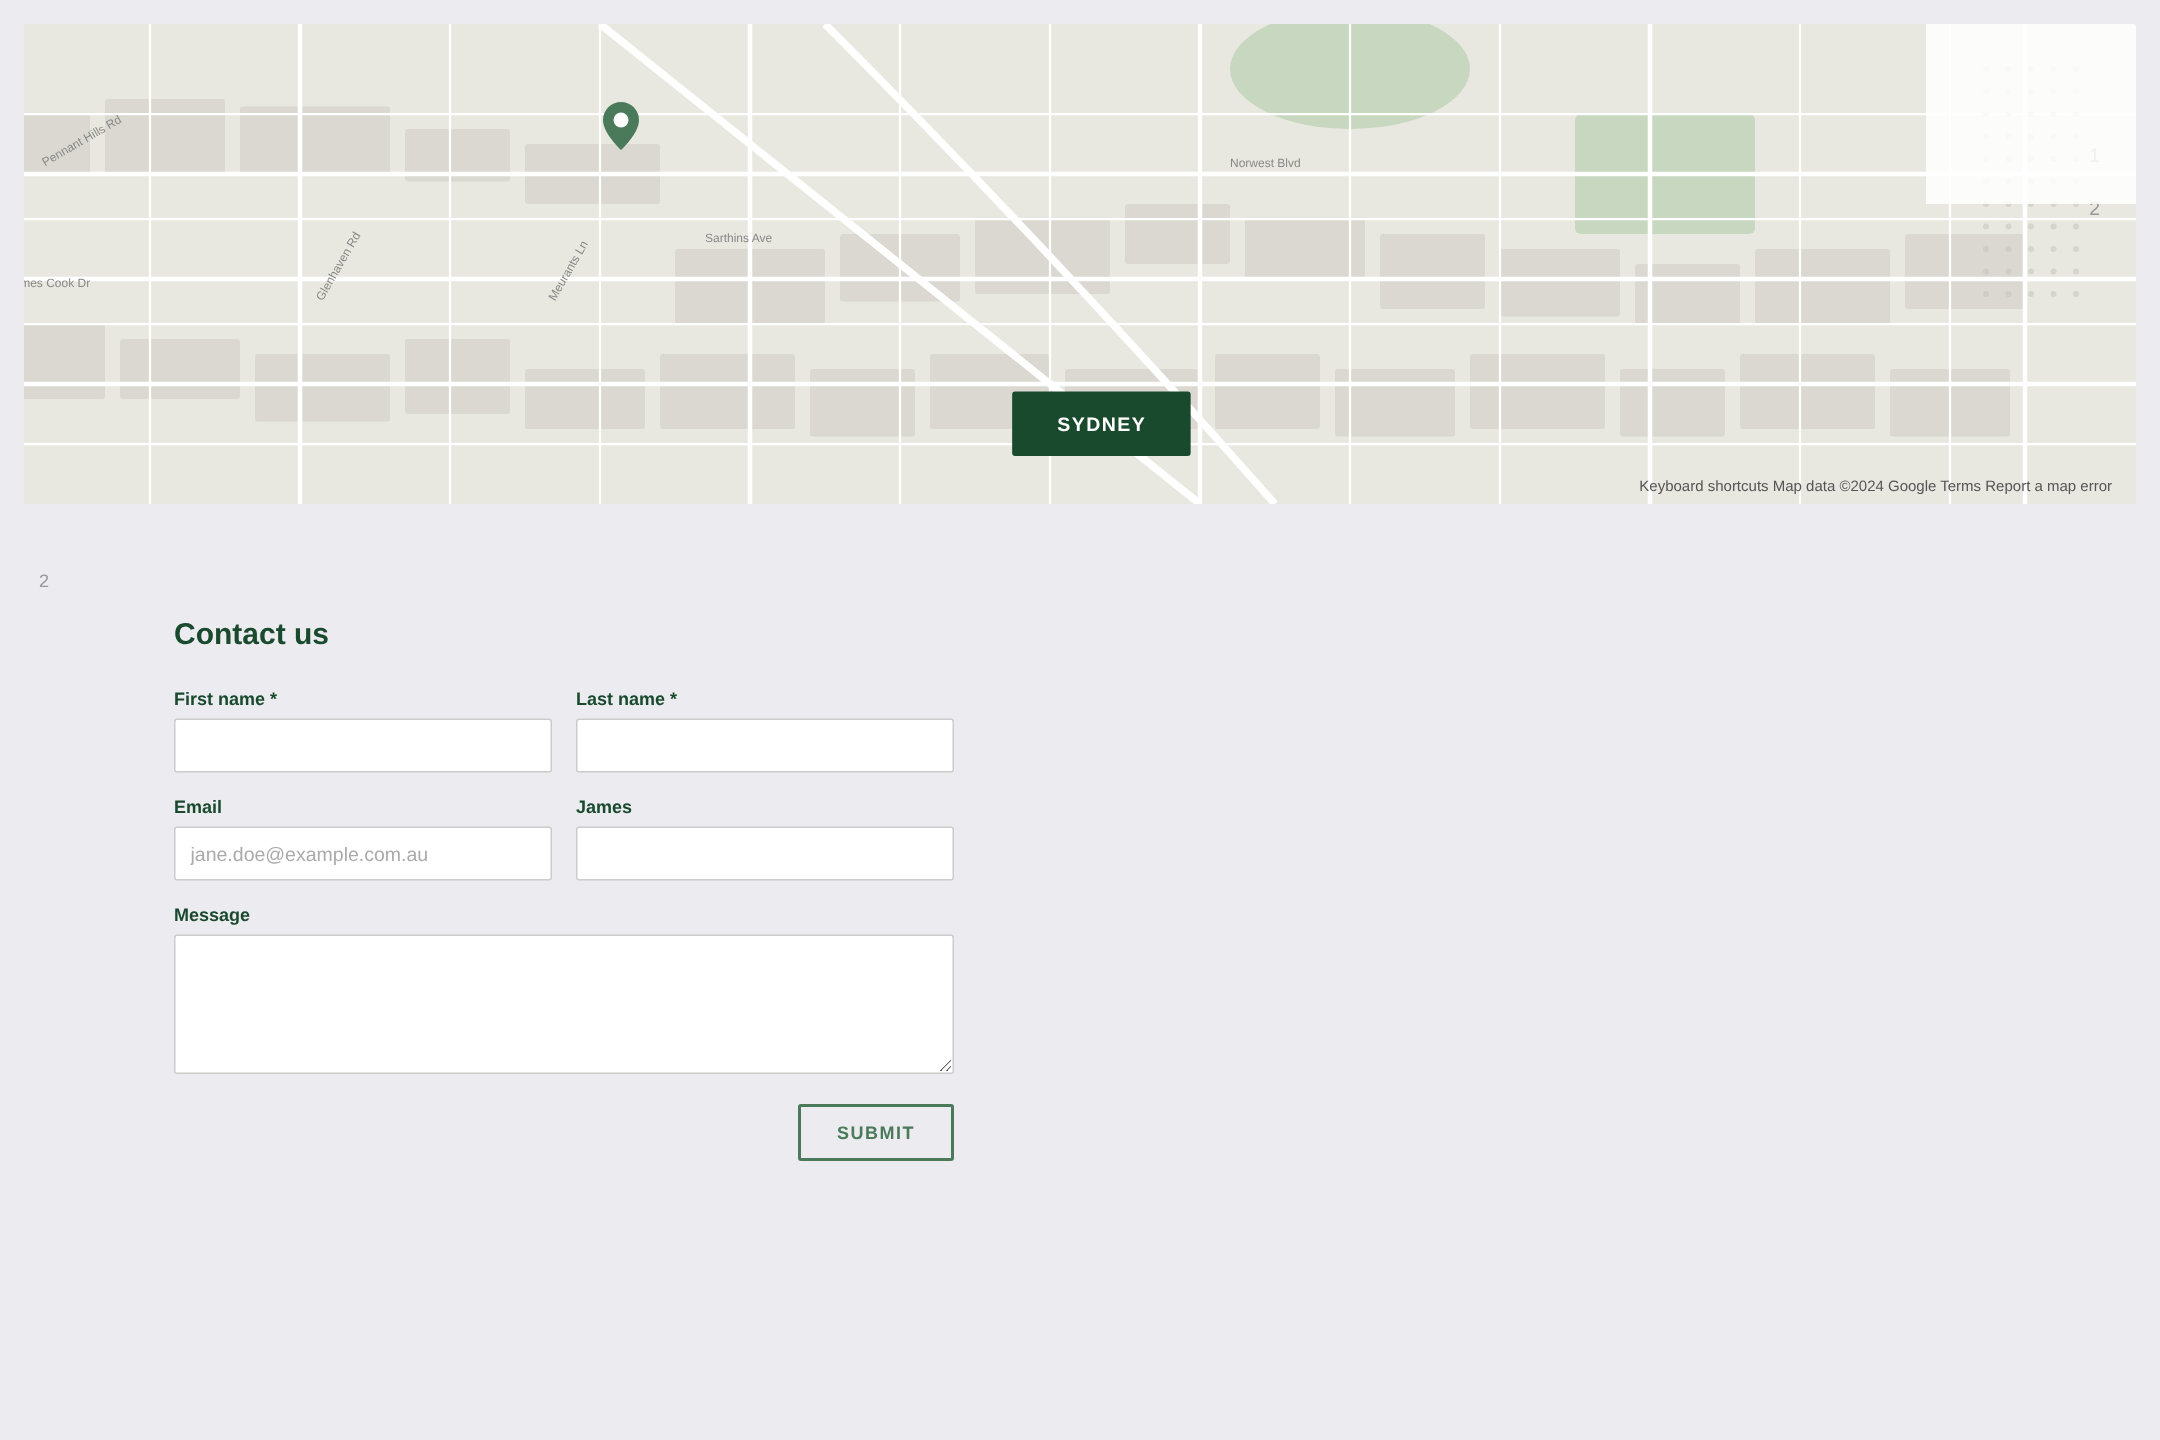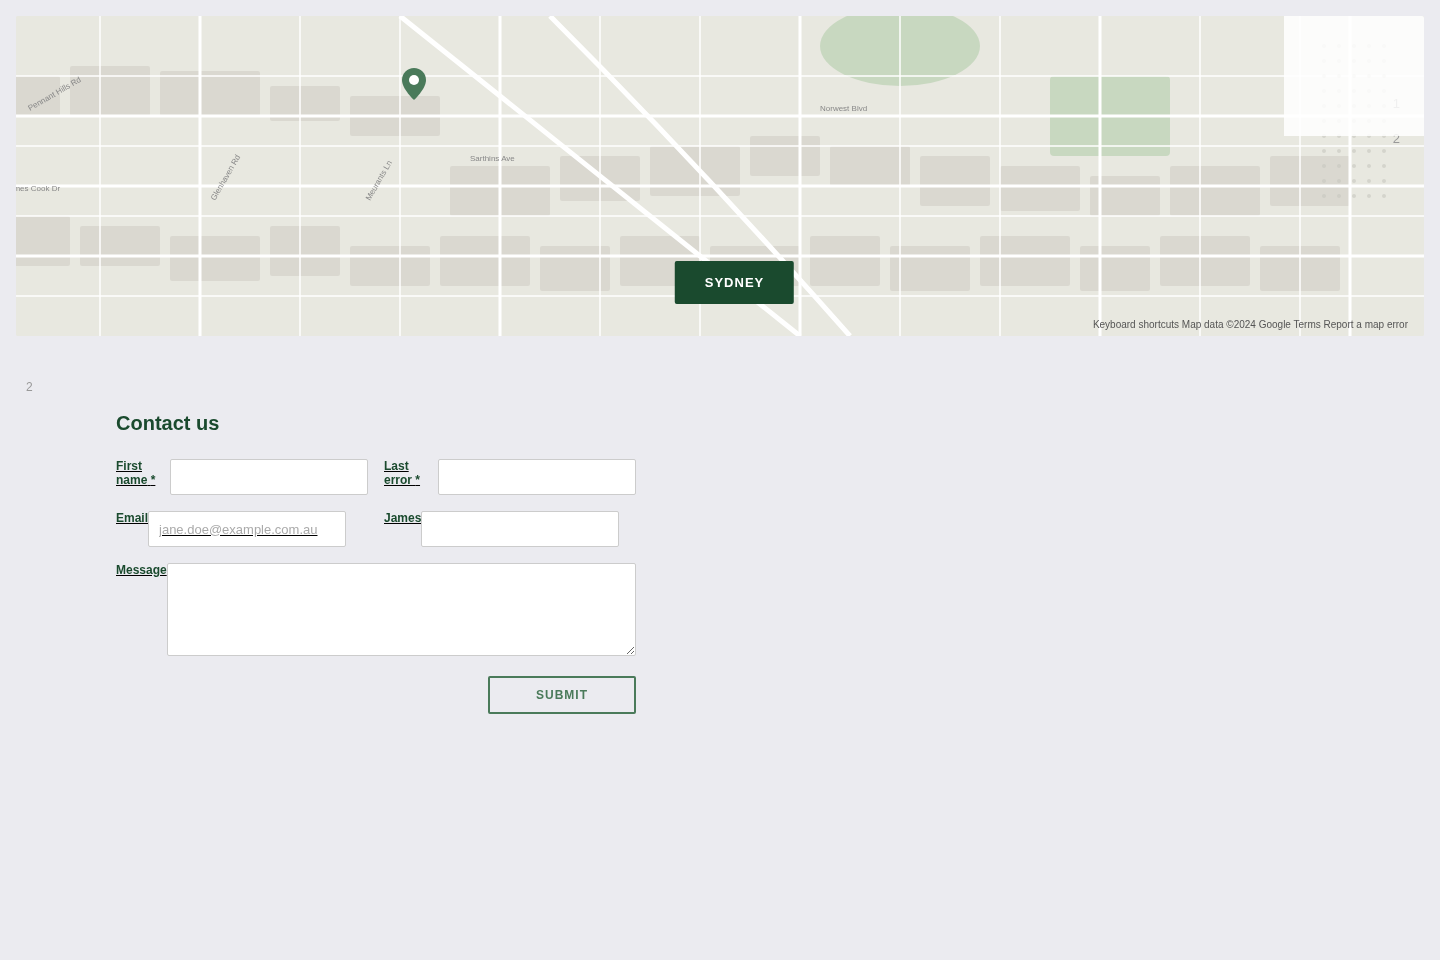--- a/index.html
+++ b/index.html
@@ -129,23 +129,22 @@
     }
 
     .form-row {
       display: flex;
       gap: 16px;
       margin-bottom: 16px;
     }
 
     .form-group {
       display: flex;
-      flex-direction: row;
+      flex-direction: column;
       flex: 1;
-      text-decoration: underline;
     }
 
     .form-label {
       font-size: 12px;
       color: #1a4a2e;
       margin-bottom: 6px;
       font-weight: 600;
     }
 
     .form-label .required {
@@ -183,21 +182,21 @@
     .submit-row {
       display: flex;
       justify-content: flex-end;
       margin-top: 20px;
     }
 
     .submit-btn {
       background: transparent;
       border: 2px solid #4a7a5a;
       color: #4a7a5a;
-      padding: 10px 46px;
+      padding: 10px 24px;
       font-size: 12px;
       font-weight: 700;
       letter-spacing: 1px;
       cursor: pointer;
       border-radius: 2px;
     }
 
     
     .road { stroke: #fff; stroke-width: 1.5; fill: none; }
     .road-major { stroke: #fff; stroke-width: 3; fill: none; }
@@ -388,21 +387,21 @@
         <div class="form-row">
           <div class="form-group">
             <label class="form-label">
               <span>First name</span>
               <span class="required"> *</span>
             </label>
             <input type="text" class="form-input" placeholder="" style="">
           </div>
           <div class="form-group">
             <label class="form-label">
-              <span>Last error</span>
+              <span>Last name</span>
               <span class="required"> *</span>
             </label>
             <input type="text" class="form-input" placeholder="" style="">
           </div>
         </div>
 
         <div class="form-row">
           <div class="form-group">
             <label class="form-label">Email</label>
             <input type="email" class="form-input" placeholder="jane.doe@example.com.au" style="">

